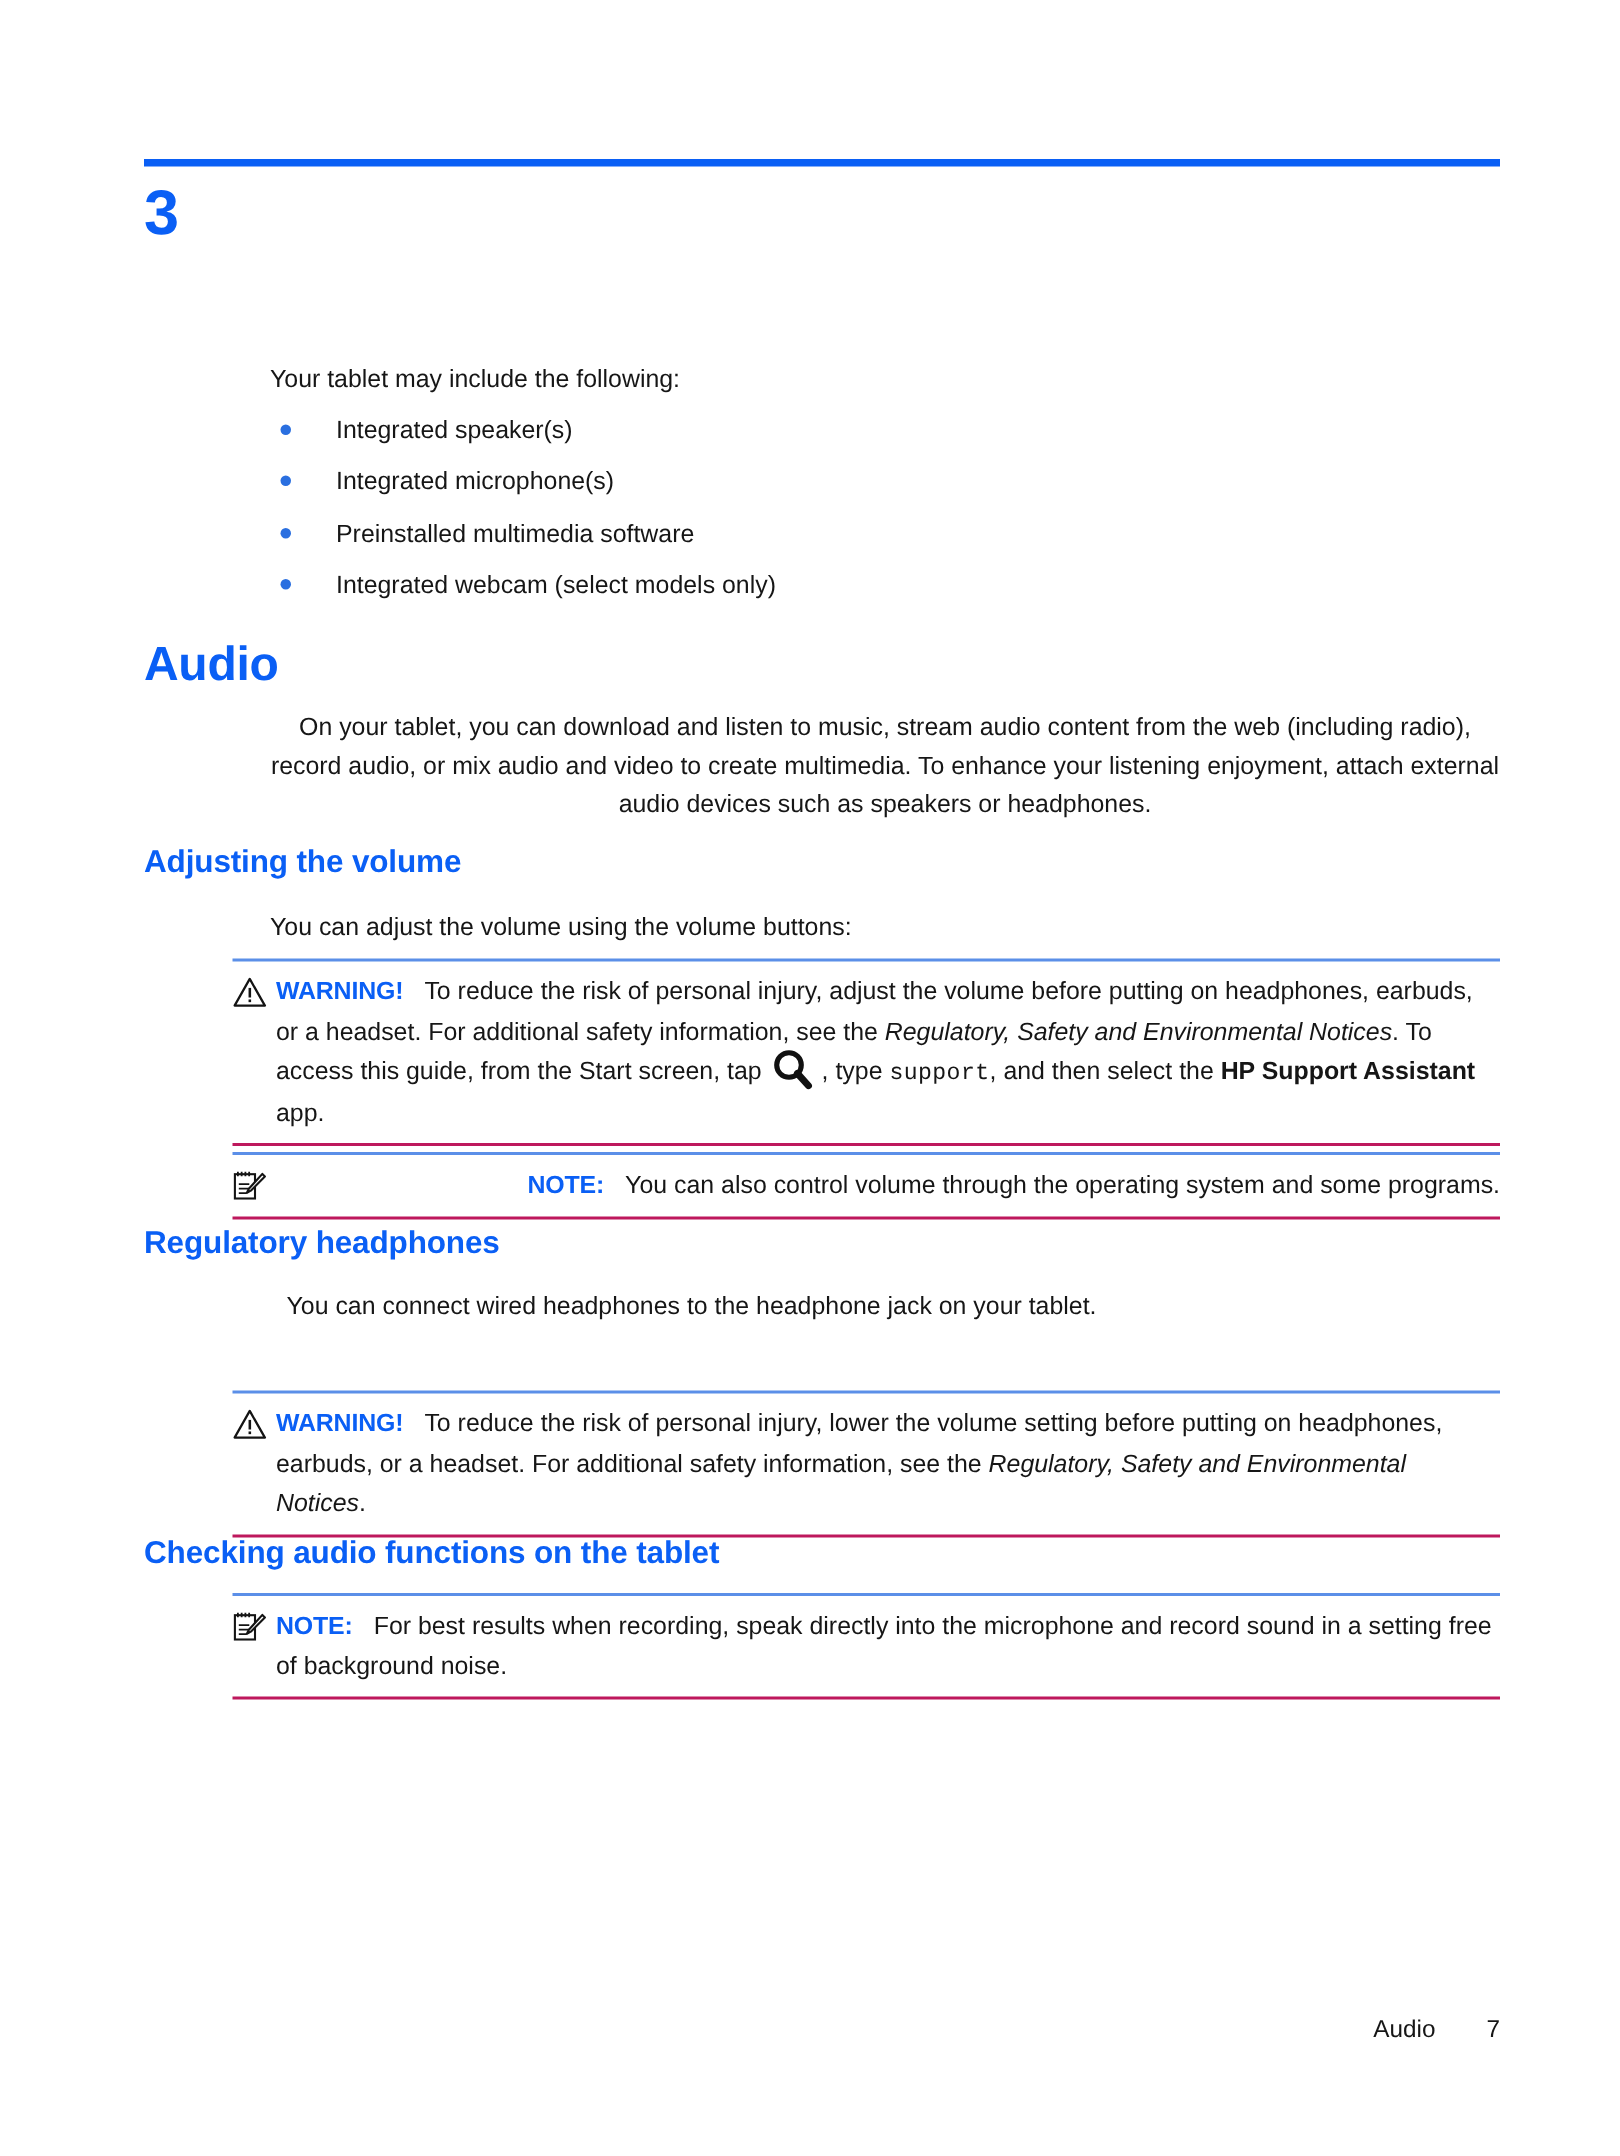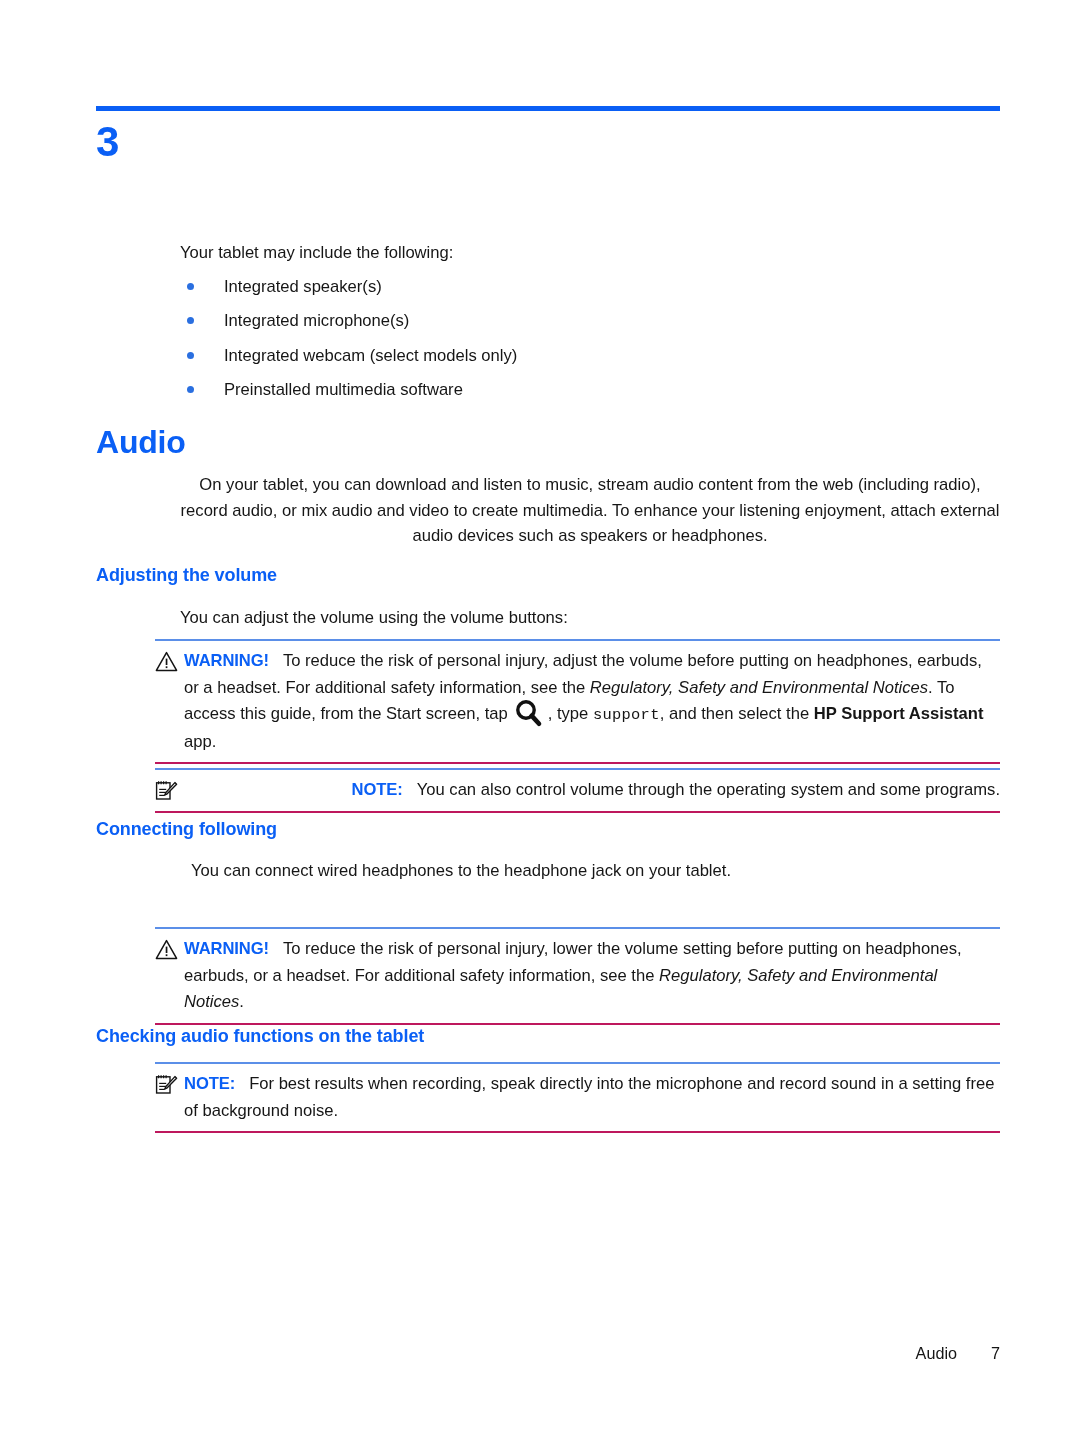--- a/index.html
+++ b/index.html
@@ -106,21 +106,21 @@
     font-size: 32px;
     font-weight: bold;
     letter-spacing: -0.2px;
     line-height: 38px;
   }
   h2.h-b {
     position: absolute;
     left: 96px;
     margin: 0;
     color: #0a5ff5;
-    font-size: 18px;
+    font-size: 21px;
     font-weight: bold;
     letter-spacing: -0.1px;
     line-height: 28px;
   }
 
   
   .admon {
     position: absolute;
     left: 155px;
     width: 845px;
@@ -205,27 +205,27 @@
     <div class="bullet-row">
       <span class="bullet-dot">
           <i></i>
         </span>
       <span class="bullet-text">Integrated microphone(s)</span>
     </div>
     <div class="bullet-row">
       <span class="bullet-dot">
           <i></i>
         </span>
-      <span class="bullet-text">Integrated webcam (select models only)</span>
+      <span class="bullet-text">Preinstalled multimedia software</span>
     </div>
     <div class="bullet-row">
       <span class="bullet-dot">
           <i></i>
         </span>
-      <span class="bullet-text">Preinstalled multimedia software</span>
+      <span class="bullet-text">Integrated webcam (select models only)</span>
     </div>
   </div>
 
   <h1 class="h-a" style="top:423px;">Audio</h1>
   <div class="body-col" style="top:472px;text-align:center;">
     <p class="body">On your tablet, you can download and listen to music, stream audio content from the web (including radio), record audio, or mix audio and video to create multimedia. To enhance your listening enjoyment, attach external audio devices such as speakers or headphones.</p>
   </div>
 
   <h2 class="h-b" style="top:561px;">Adjusting the volume</h2>
   <div class="body-col" style="top:605px;">
@@ -260,21 +260,21 @@
           <line x1="4.2" y1="9.4" x2="11.2" y2="9.4" stroke="#141414" stroke-width="1.2"></line>
           <line x1="4.2" y1="12.4" x2="11.2" y2="12.4" stroke="#141414" stroke-width="1.2"></line>
           <line x1="4.2" y1="15.4" x2="9.4" y2="15.4" stroke="#141414" stroke-width="1.2"></line>
           <path d="M19.9 2.6 L21.6 4.3 L12.2 13.8 L9.6 15.2 L10.9 12.5 Z" fill="#ffffff" stroke="#141414" stroke-width="1.4" stroke-linejoin="round"></path>
         </svg>
       </span>
       <span class="admon-label">NOTE:</span><span class="admon-gap"></span><span>You can also control volume through the operating system and some programs.</span>
     </div>
   </div>
 
-  <h2 class="h-b" style="top:815px;">Connecting following</h2>
+  <h2 class="h-b" style="top:815px;">Regulatory headphones</h2>
   <div class="body-col" style="top:858px;margin-left:11px;">
     <p class="body">You can connect wired headphones to the headphone jack on your tablet.</p>
   </div>
 
   <div class="admon" style="top:927px;">
     <div class="admon-inner">
       <span class="admon-icon">
         <svg width="23" height="21" viewBox="0 0 23 21">
           <path d="M11.5 1.6 L21.6 19.4 L1.4 19.4 Z" fill="none" stroke="#141414" stroke-width="1.5" stroke-linejoin="round"></path>
           <rect x="10.7" y="7.6" width="1.7" height="6.4" fill="#141414"></rect>

